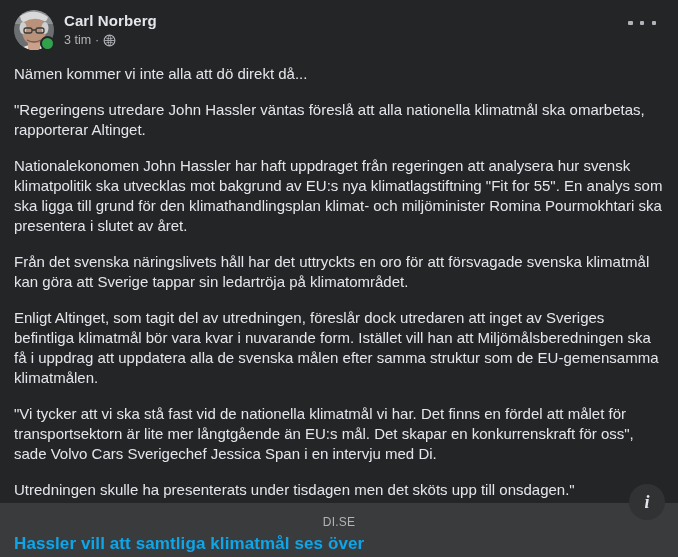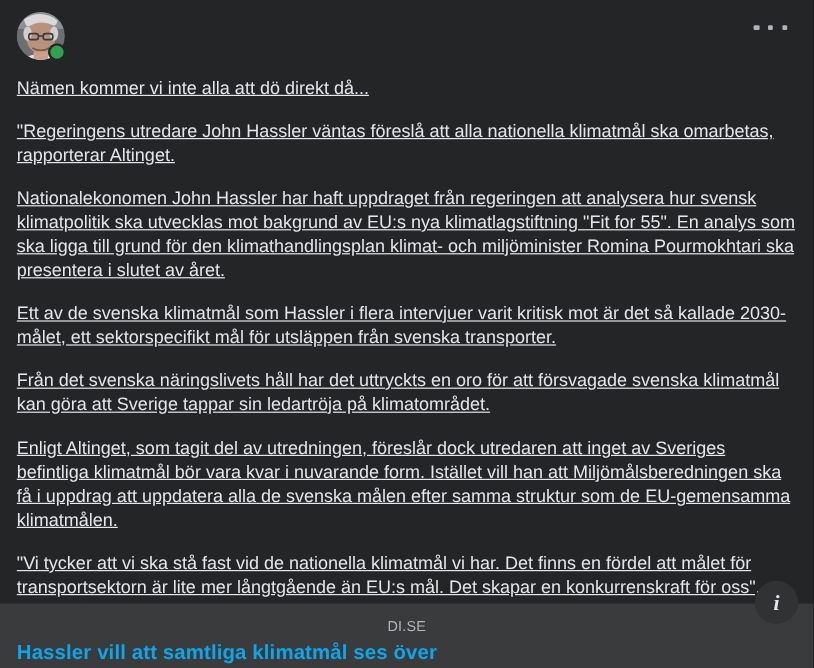--- a/index.html
+++ b/index.html
@@ -105,21 +105,20 @@
   
   .post-body {
     padding: 6px 14px 0 14px;
     color: #e4e6eb;
     font-size: 15px;
     line-height: 20px;
   }
   .post-body p {
     margin: 0 0 16px 0;
     white-space: normal;
-    text-decoration: underline;
   }
   .post-body p:last-child { margin-bottom: 0; }
 
   
   .link-card {
     position: absolute;
     left: 0;
     right: 0;
     bottom: 0;
     top: 503px;
@@ -194,33 +193,48 @@
             <line x1="18" y1="20" x2="22" y2="20" stroke="#3a3a3a" stroke-width="1.3"></line>
             <path d="M13 30 Q20 34 27 30" stroke="#7a5a4a" stroke-width="1.4" fill="none"></path>
             <path d="M4 40 Q20 29 36 40 L36 40 L4 40Z" fill="#e8e4e0"></path>
             <rect x="14" y="33" width="12" height="7" fill="#caa08a"></rect>
           </g>
         </svg>
       </div>
       <div class="active-dot"></div>
     </div>
 
+    <div class="header-text">
+      <div class="author-name">Carl Norberg</div>
+      <div class="meta-row">
+        <span>3 tim</span>
+        <span class="meta-sep">·</span>
+        <span class="globe-icon">
+          <svg width="13" height="13" viewBox="0 0 16 16" xmlns="http://www.w3.org/2000/svg">
+            <circle cx="8" cy="8" r="6.6" fill="none" stroke="#b0b3b8" stroke-width="1.4"></circle>
+            <path d="M8 1.4 C5.6 3.6 5.6 12.4 8 14.6 C10.4 12.4 10.4 3.6 8 1.4Z" fill="none" stroke="#b0b3b8" stroke-width="1.1"></path>
+            <line x1="1.6" y1="8" x2="14.4" y2="8" stroke="#b0b3b8" stroke-width="1.1"></line>
+            <path d="M3 4.6 C5 6 11 6 13 4.6" fill="none" stroke="#b0b3b8" stroke-width="1"></path>
+            <path d="M3 11.4 C5 10 11 10 13 11.4" fill="none" stroke="#b0b3b8" stroke-width="1"></path>
+          </svg>
+        </span>
+      </div>
+    </div>
   </div>
 
   <div class="more-btn">
     <span></span>
     <span></span>
     <span></span>
   </div>
 
   <div class="post-body">
     <p>Nämen kommer vi inte alla att dö direkt då...</p>
     <p>"Regeringens utredare John Hassler väntas föreslå att alla nationella klimatmål ska omarbetas, rapporterar Altinget.</p>
     <p>Nationalekonomen John Hassler har haft uppdraget från regeringen att analysera hur svensk klimatpolitik ska utvecklas mot bakgrund av EU:s nya klimatlagstiftning "Fit for 55". En analys som ska ligga till grund för den klimathandlingsplan klimat- och miljöminister Romina Pourmokhtari ska presentera i slutet av året.</p>
-    <p>Ett av de svenska klimatmål som Hassler i flera intervjuer varit kritisk mot är det så kallade 2030-målet, ett sektorspecifikt mål för utsläppen från svenska transporter.</p>
     <p>Från det svenska näringslivets håll har det uttryckts en oro för att försvagade svenska klimatmål kan göra att Sverige tappar sin ledartröja på klimatområdet.</p>
     <p>Enligt Altinget, som tagit del av utredningen, föreslår dock utredaren att inget av Sveriges befintliga klimatmål bör vara kvar i nuvarande form. Istället vill han att Miljömålsberedningen ska få i uppdrag att uppdatera alla de svenska målen efter samma struktur som de EU-gemensamma klimatmålen.</p>
     <p>"Vi tycker att vi ska stå fast vid de nationella klimatmål vi har. Det finns en fördel att målet för transportsektorn är lite mer långtgående än EU:s mål. Det skapar en konkurrenskraft för oss", sade Volvo Cars Sverigechef Jessica Span i en intervju med Di.</p>
     <p>Utredningen skulle ha presenterats under tisdagen men det sköts upp till onsdagen."</p>
   </div>
 
   <div class="link-card">
     <div class="link-domain">DI.SE</div>
     <div class="link-title">Hassler vill att samtliga klimatmål ses över</div>
   </div>

